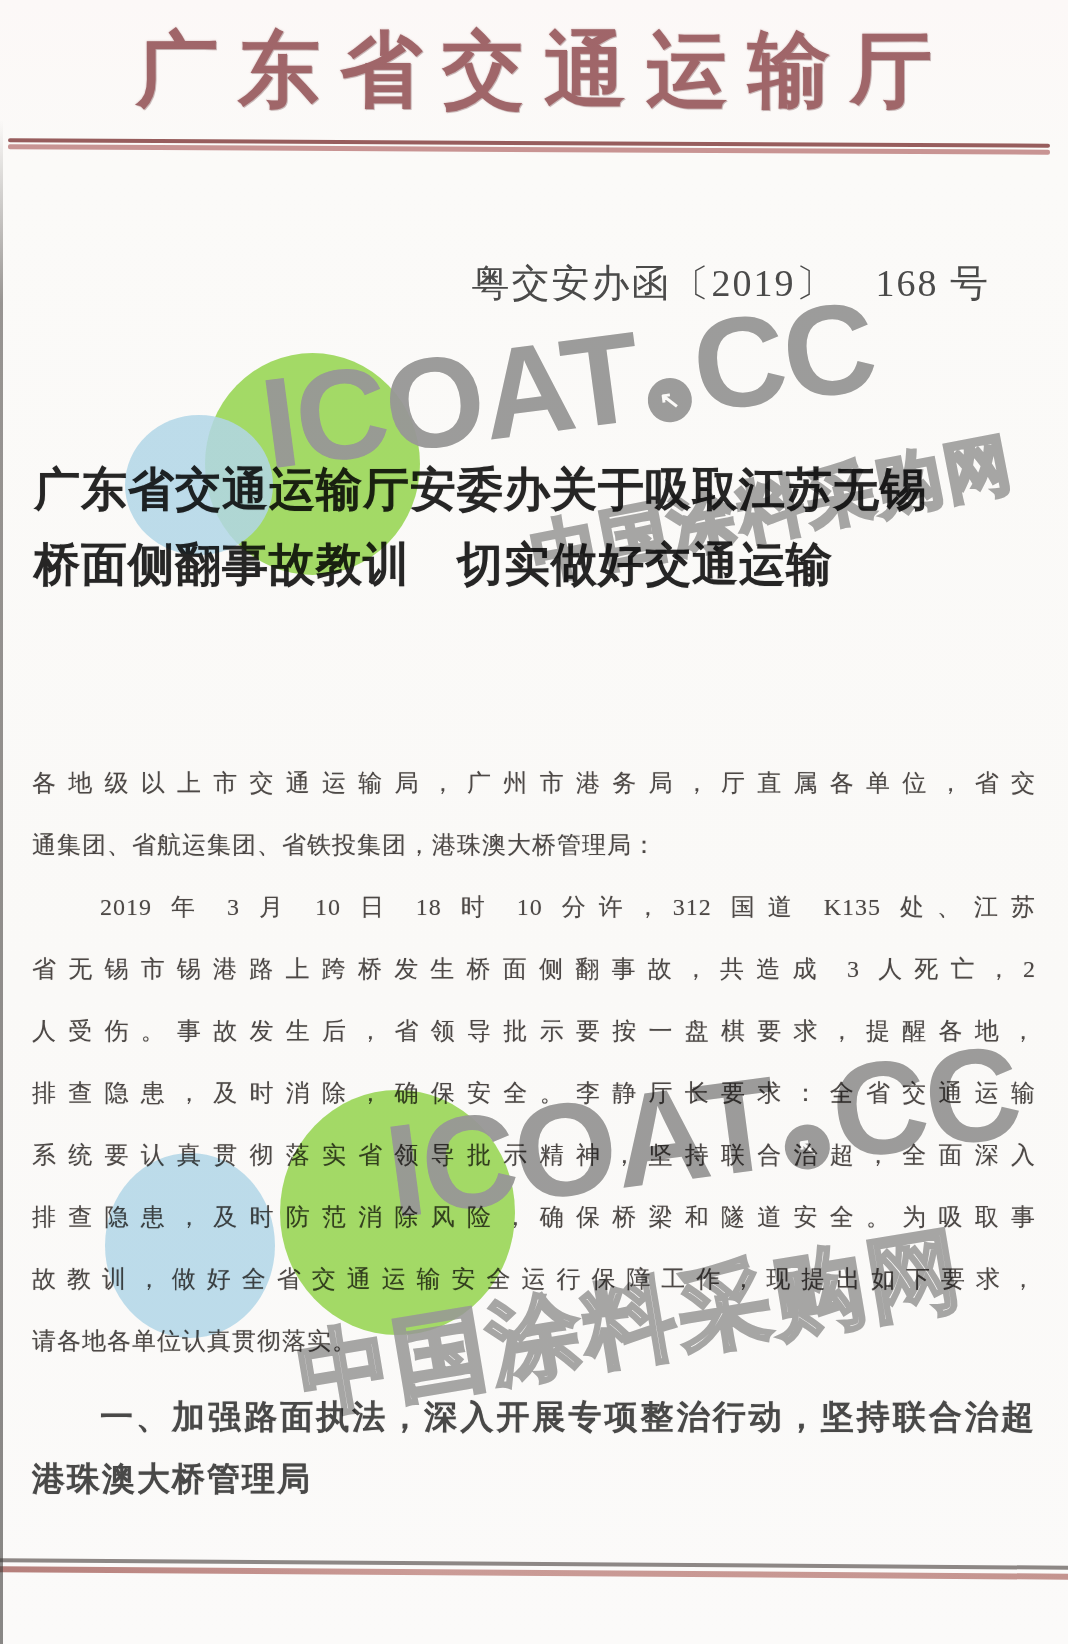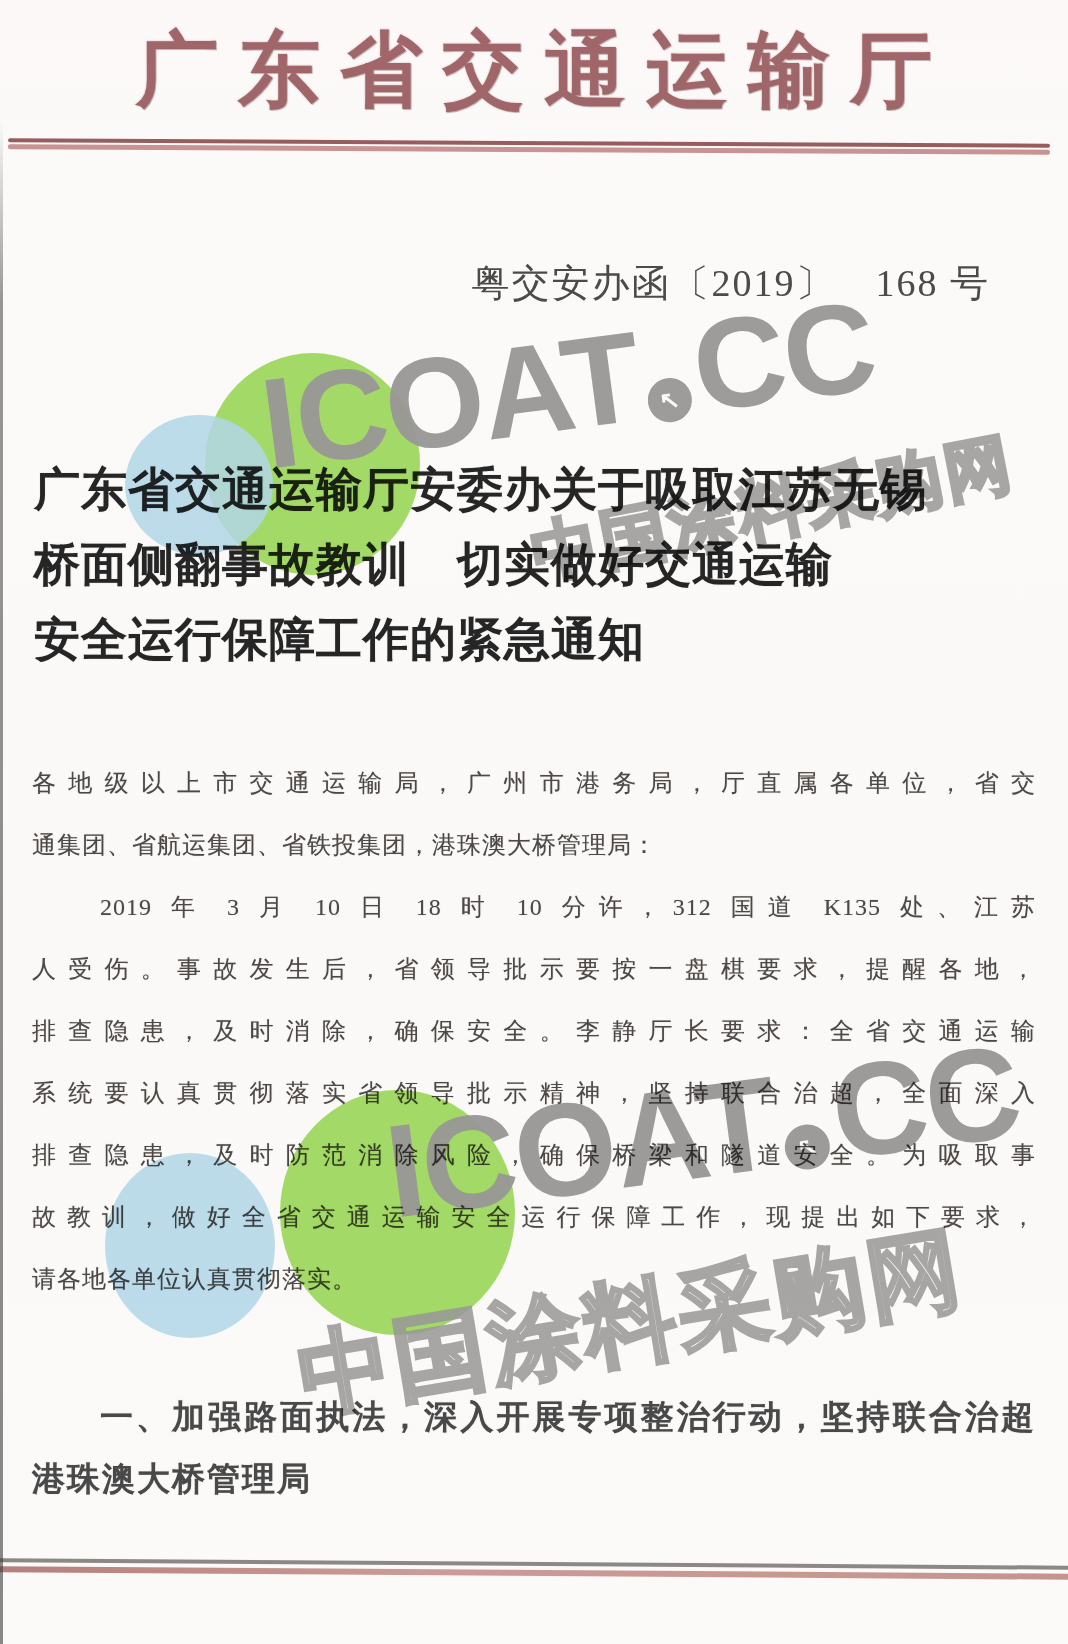--- a/index.html
+++ b/index.html
@@ -139,27 +139,27 @@
     <div class="wm-blue"></div>
     <div class="wm-logo"><span>ICOAT</span><span class="wm-dot">
           <span class="wm-arrow">↖</span>
         </span><span>CC</span></div>
     <div class="wm-cn">中国涂料采购网</div>
   </div>
 
   <div class="title">
     <div class="t-line">广东省交通运输厅安委办关于吸取江苏无锡</div>
     <div class="t-line">桥面侧翻事故教训　切实做好交通运输</div>
-    <div class="t-line">安全运行保障工作的紧急通知</div>
   </div>
 
   <div class="body-block">
     <div class="b-line j">各地级以上市交通运输局，广州市港务局，厅直属各单位，省交</div>
     <div class="b-line">通集团、省航运集团、省铁投集团，港珠澳大桥管理局：</div>
     <div class="b-line j ind">2019 年 3 月 10 日 18 时 10 分许，312 国道 K135 处、江苏</div>
+    <div class="b-line j">省无锡市锡港路上跨桥发生桥面侧翻事故，共造成 3 人死亡，2</div>
     <div class="b-line j">人受伤。事故发生后，省领导批示要按一盘棋要求，提醒各地，</div>
     <div class="b-line j">排查隐患，及时消除，确保安全。李静厅长要求：全省交通运输</div>
     <div class="b-line j">系统要认真贯彻落实省领导批示精神，坚持联合治超，全面深入</div>
     <div class="b-line j">排查隐患，及时防范消除风险，确保桥梁和隧道安全。为吸取事</div>
     <div class="b-line j">故教训，做好全省交通运输安全运行保障工作，现提出如下要求，</div>
     <div class="b-line">请各地各单位认真贯彻落实。</div>
   </div>
 
   <div class="heading-block">
     <div class="h-line j ind">一、加强路面执法，深入开展专项整治行动，坚持联合治超</div>

